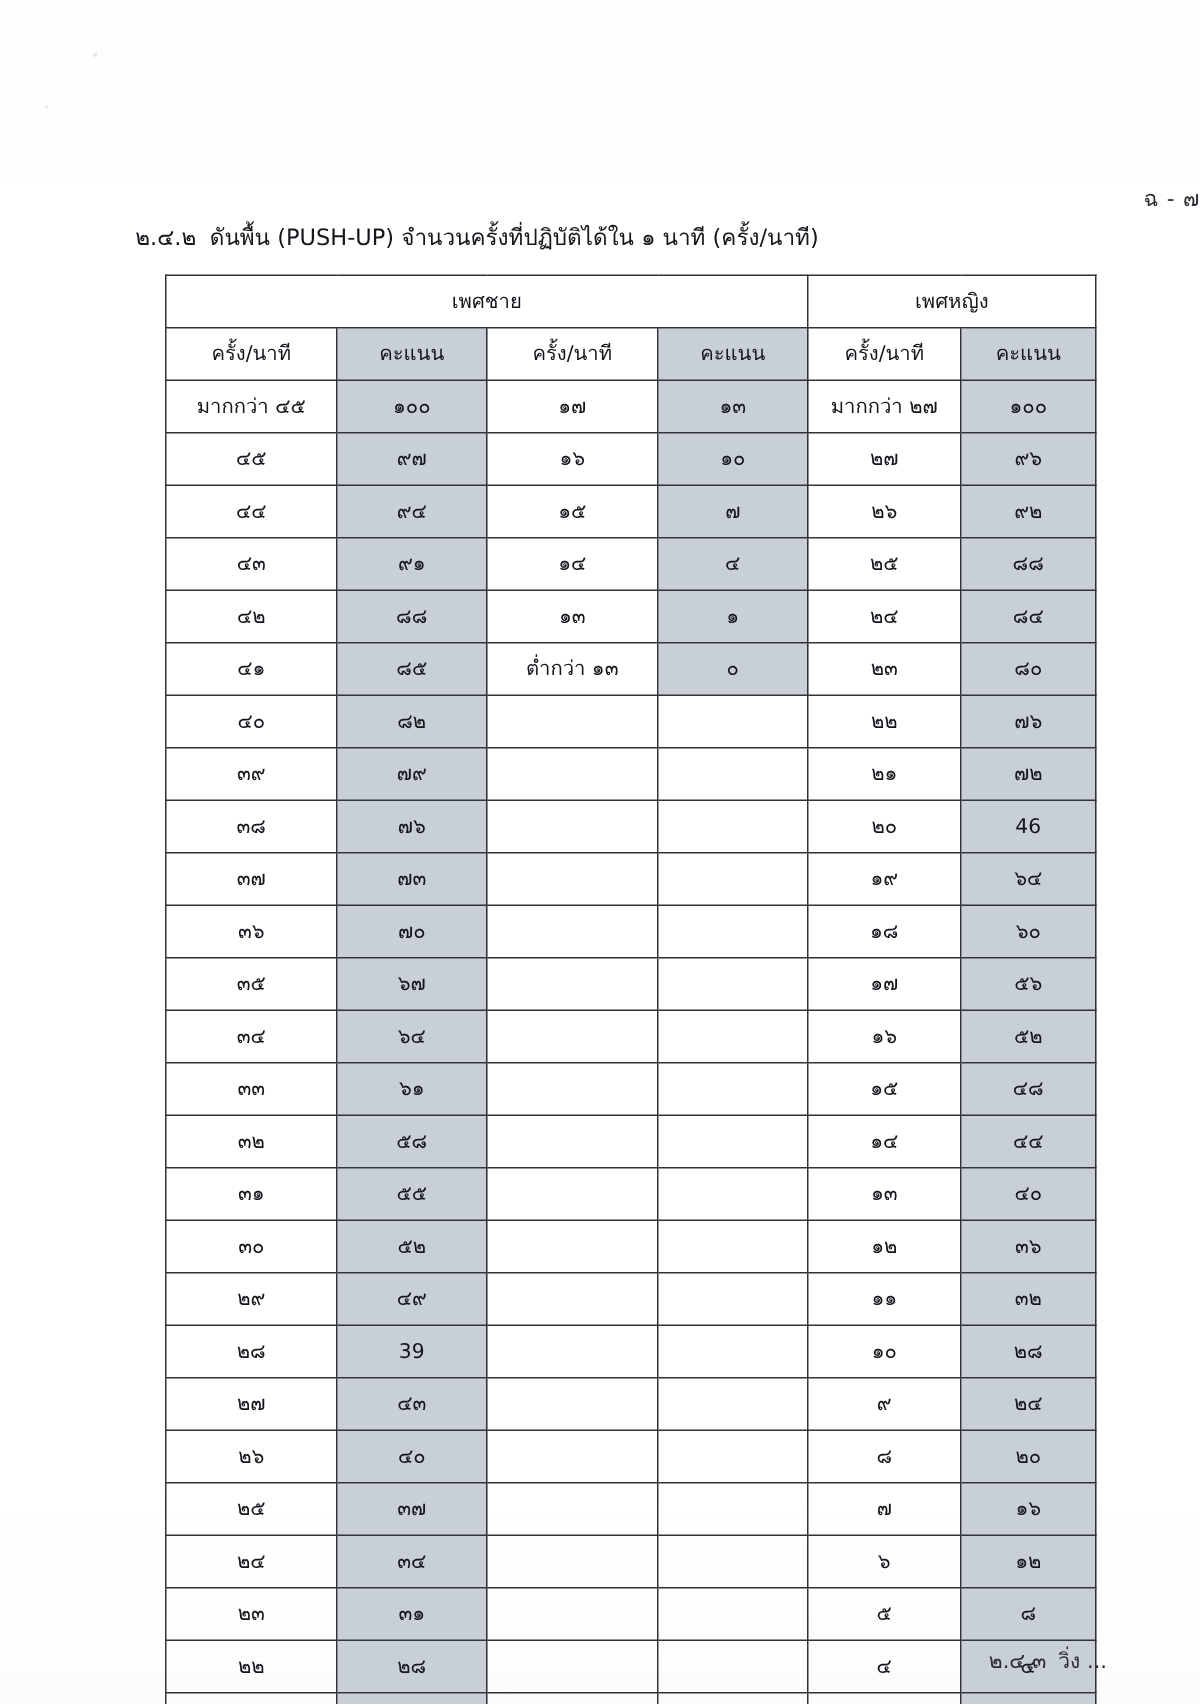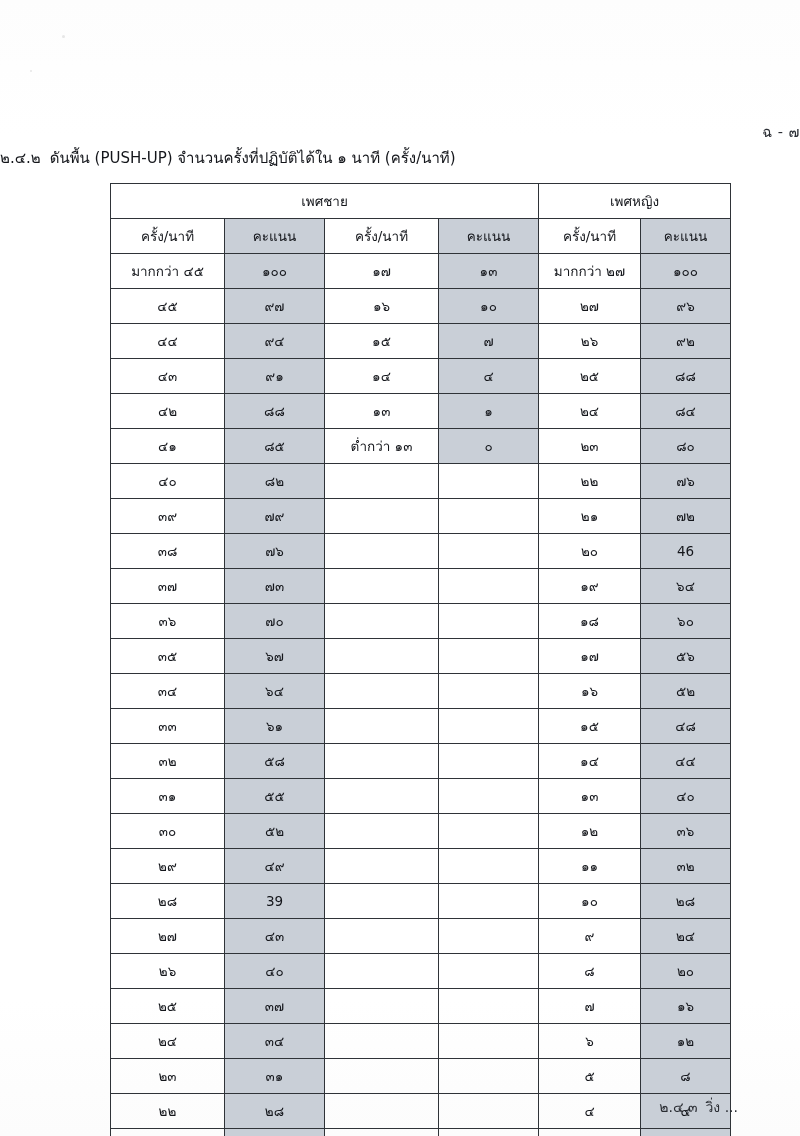--- a/index.html
+++ b/index.html
@@ -34,20 +34,21 @@
     letter-spacing: 0.5px;
     color: #2a2d33;
     margin-top: 12px;
   }
 
   .doc-title {
     position: absolute;
     top: 146px;
     left: 0;
     width: 636px;
+    text-align: center;
     font-size: 15px;
     color: #14161b;
     white-space: nowrap;
   }
   .doc-title .sec-no { margin-right: 9px; }
 
   .table-wrap {
     position: absolute;
     top: 183px;
     left: 110px;

